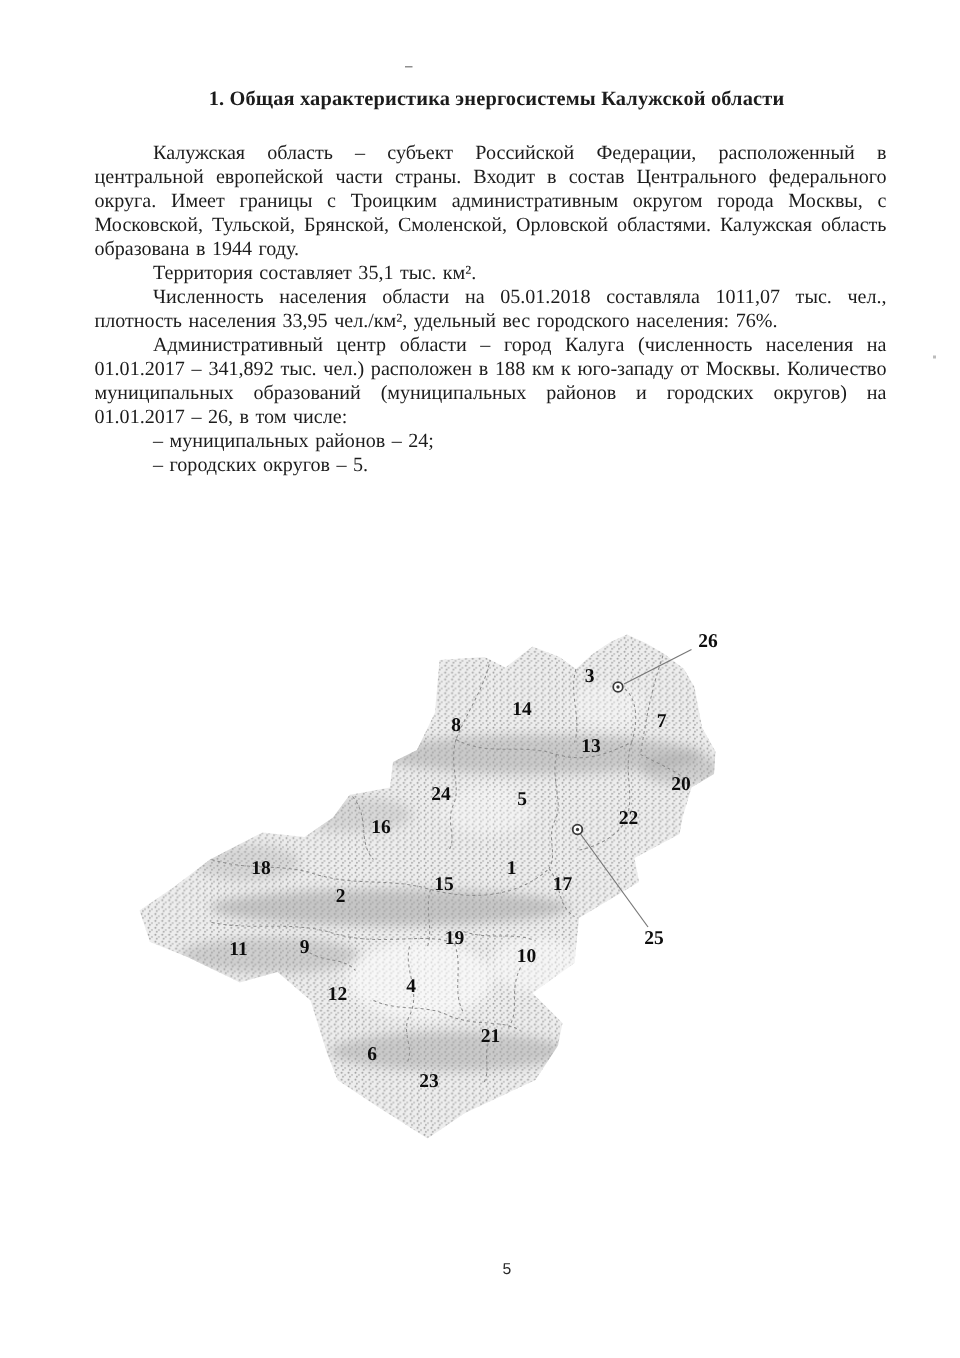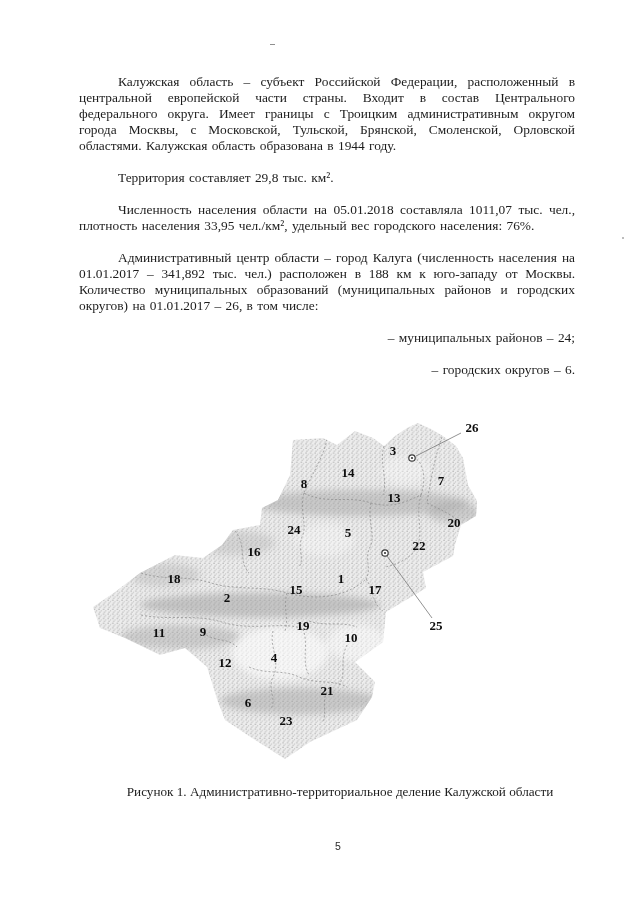--- a/index.html
+++ b/index.html
@@ -13,24 +13,24 @@
   }
   .scan-artifact{position:absolute;background:#8f8f8f;}
   .textblock{
     position:absolute;left:63px;top:58px;width:528px;
   }
   .doc-title{
     font-size:13.6px;font-weight:bold;text-align:center;
     line-height:16px;margin:0 0 20px 8px;letter-spacing:0.1px;
   }
   .doc-par{
-    margin:16px;font-size:13.4px;line-height:16px;
+    margin:0;font-size:13.4px;line-height:16px;
     text-align:justify;text-indent:39px;word-spacing:1px;
   }
-  .doc-par.list-line{text-align:right;}
+  .doc-par.list-line{text-align:left;}
   .figure-map{
     position:absolute;left:75px;top:415px;width:440px;height:350px;
   }
   .figure-map svg{display:block;width:440px;height:350px;}
   .map-num{
     font-family:"Liberation Serif","DejaVu Serif",serif;
     font-weight:bold;font-size:13px;fill:#0d0d0d;
     text-anchor:middle;
   }
   .figure-caption{
@@ -46,26 +46,27 @@
 </style>
 </head>
 <body>
 
 <div class="page">
 
   <div class="scan-artifact" style="left:270px;top:44px;width:5px;height:1px;"></div>
   <div class="scan-artifact" style="left:622px;top:237px;width:2px;height:2px;opacity:.6;"></div>
 
   <div class="textblock">
+    <h1 class="doc-title">1. Общая характеристика энергосистемы Калужской области</h1>
     <p class="doc-par">Калужская область – субъект Российской Федерации, расположенный в центральной европейской части страны. Входит в состав Центрального федерального округа. Имеет границы с Троицким административным округом города Москвы, с Московской, Тульской, Брянской, Смоленской, Орловской областями. Калужская область образована в 1944 году.</p>
-    <p class="doc-par">Территория составляет 29,8 тыс. км².</p>
+    <p class="doc-par">Территория составляет 35,1 тыс. км².</p>
     <p class="doc-par">Численность населения области на 05.01.2018 составляла 1011,07 тыс. чел., плотность населения 33,95 чел./км², удельный вес городского населения: 76%.</p>
     <p class="doc-par">Административный центр области – город Калуга (численность населения на 01.01.2017 – 341,892 тыс. чел.) расположен в 188 км к юго-западу от Москвы. Количество муниципальных образований (муниципальных районов и городских округов) на 01.01.2017 – 26, в том числе:</p>
     <p class="doc-par list-line">– муниципальных районов – 24;</p>
-    <p class="doc-par list-line">– городских округов – 6.</p>
+    <p class="doc-par list-line">– городских округов – 5.</p>
   </div>
 
   <div class="figure-map">
     <svg id="mapsvg" viewBox="0 0 440 350" xmlns="http://www.w3.org/2000/svg">
       <defs>
         <pattern id="stip" width="4.6" height="4.6" patternUnits="userSpaceOnUse">
           <rect width="4.6" height="4.6" fill="#ededed"></rect>
           <circle cx="1" cy="1.2" r="0.65" fill="#a2a2a2"></circle>
           <circle cx="3.3" cy="2.6" r="0.6" fill="#b6b6b6"></circle>
           <circle cx="1.9" cy="3.8" r="0.6" fill="#a9a9a9"></circle>
@@ -148,17 +149,16 @@
           <text x="252" y="279.5" class="map-num">21</text>
           <text x="344" y="134.5" class="map-num">22</text>
           <text x="211" y="309.5" class="map-num">23</text>
           <text x="219" y="118.5" class="map-num">24</text>
           <text x="361" y="214.5" class="map-num">25</text>
           <text x="397" y="16.5" class="map-num">26</text>
         </g>
     </svg>
   </div>
 
-  <div class="figure-caption">Рисунок 1. Административно-территориальное деление Калужской области</div>
 
   <div class="page-number">5</div>
 
 </div>
 
 </body></html>

